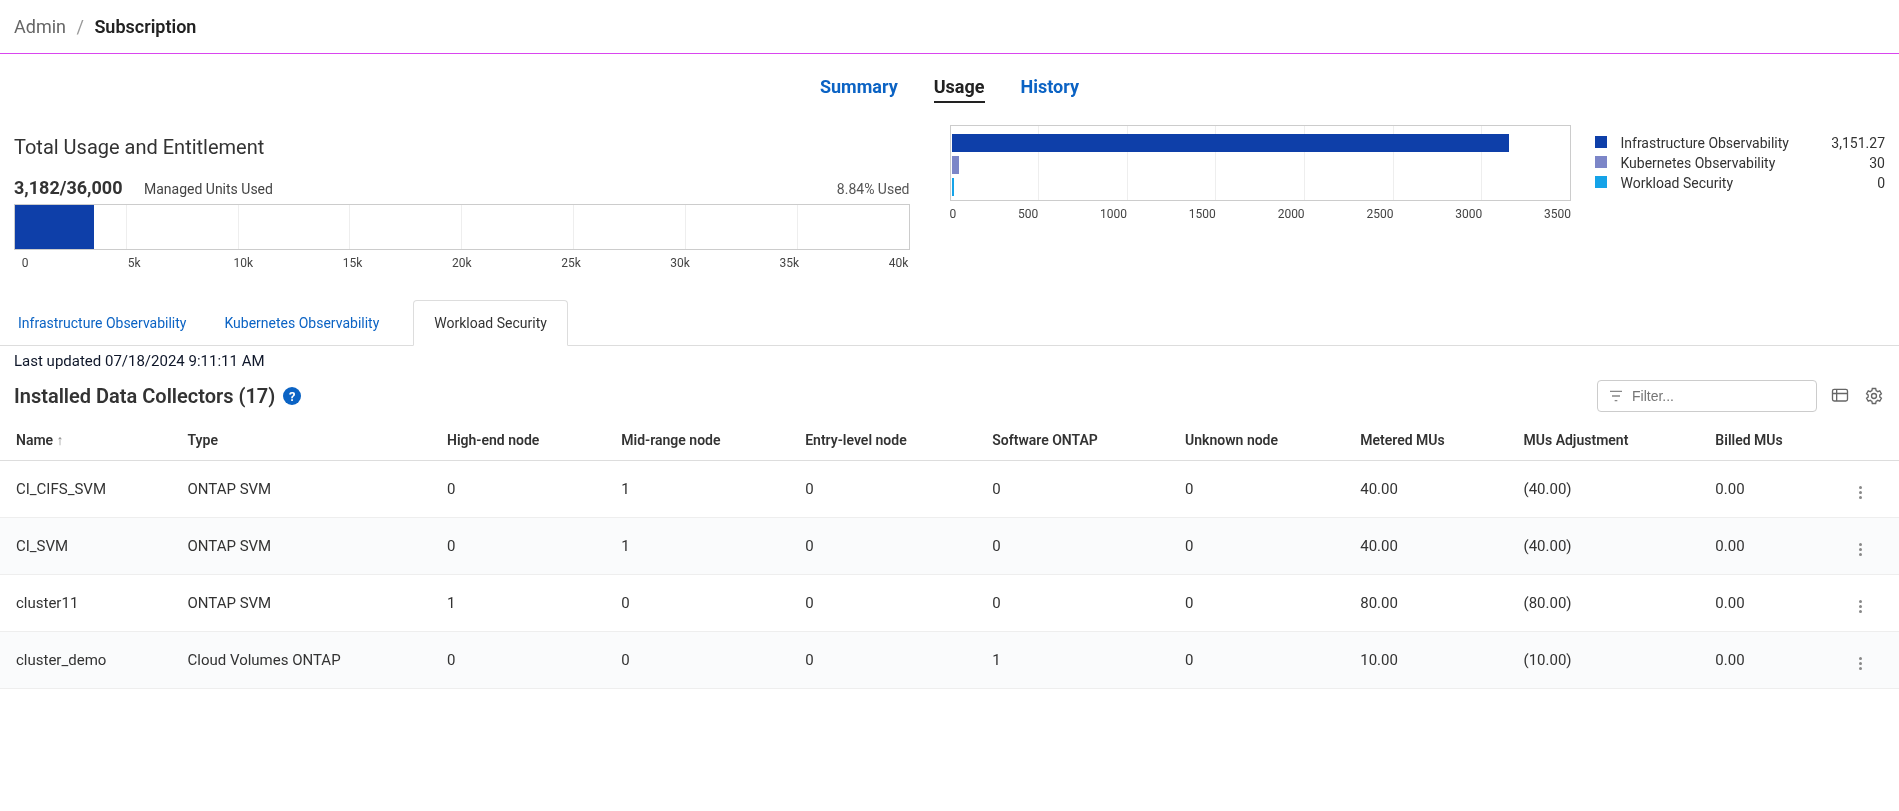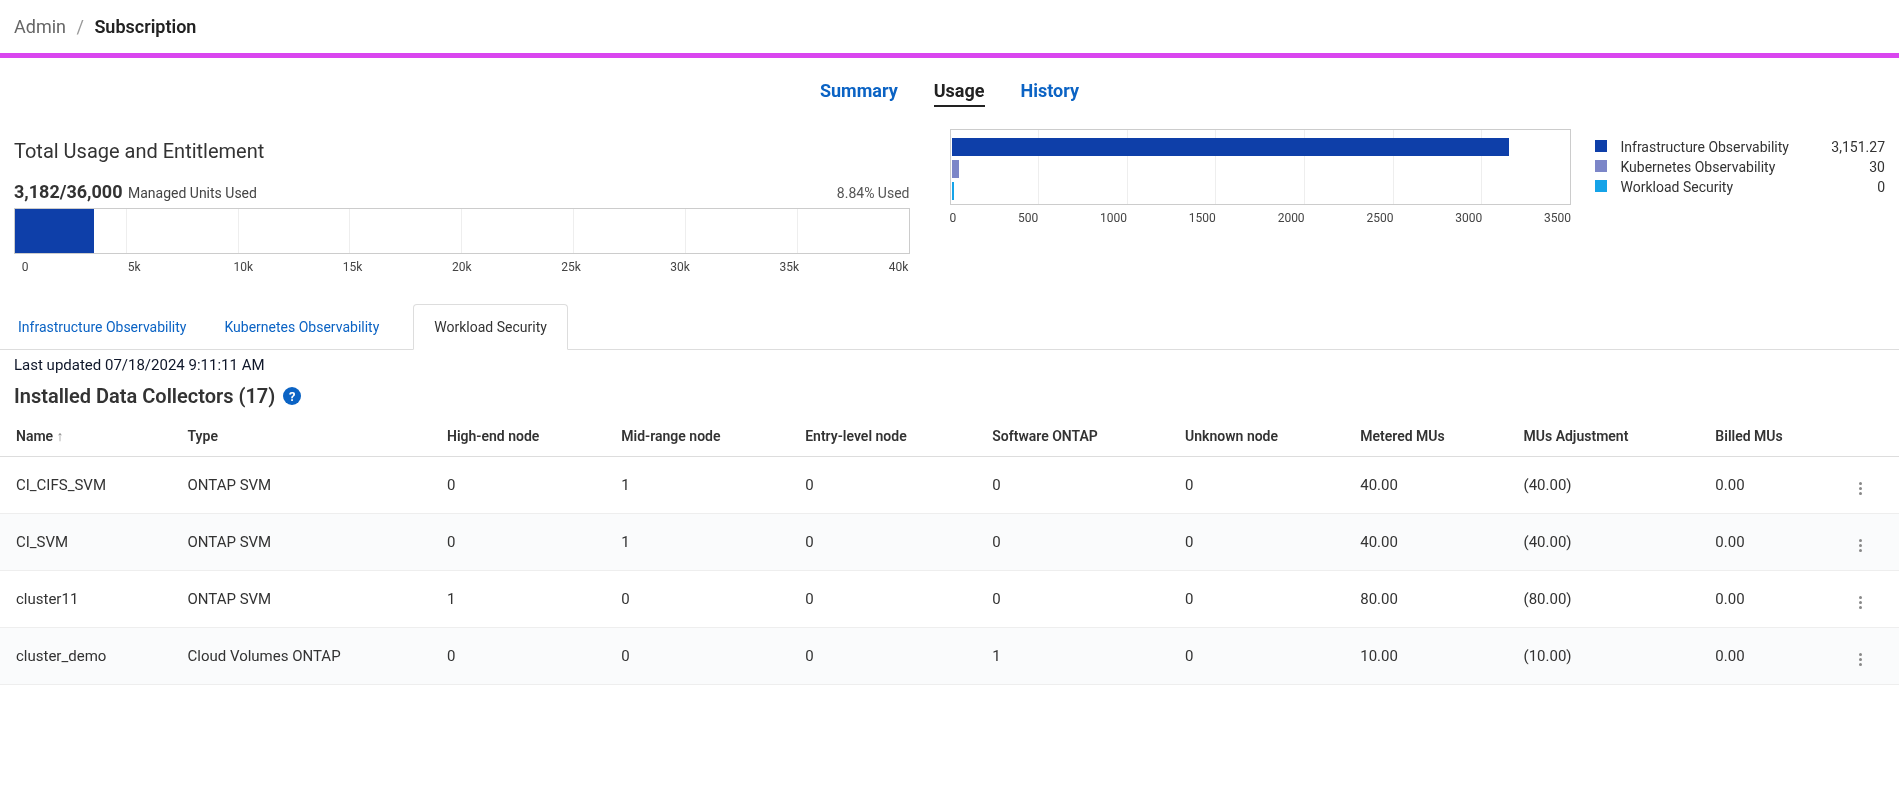--- a/index.html
+++ b/index.html
@@ -8,21 +8,21 @@
     font-family: -apple-system, BlinkMacSystemFont, "Segoe UI", Roboto, Helvetica, Arial, sans-serif;
     font-size: 14px;
     color: #333;
     background: #fff;
   }
 
   
   .breadcrumb {
     padding: 16px 14px;
     font-size: 18px;
-    border-bottom: 5px solid #d946ef;
+    border-bottom: 1px solid #d946ef;
     color: #666;
   }
   .breadcrumb .sep { margin: 0 6px; color: #999; }
   .breadcrumb .current { color: #222; font-weight: 600; }
 
   
   .top-tabs {
     display: flex;
     justify-content: center;
     gap: 36px;
@@ -43,21 +43,21 @@
     gap: 0;
   }
   .overview .left  { flex: 1 1 50%; padding-right: 40px; }
   .overview .right { flex: 1 1 50%; display: flex; gap: 24px; }
 
   .section-title { font-size: 20px; font-weight: 400; margin: 10px 0 18px; }
 
   
   .usage-line { display: flex; align-items: baseline; justify-content: space-between; margin-bottom: 6px; }
   .usage-line .ratio { font-size: 18px; font-weight: 700; }
-  .usage-line .label { font-size: 14px; color: #444; margin-left: 2px; font-weight: 400; }
+  .usage-line .label { font-size: 14px; color: #444; margin-left: 18px; font-weight: 400; }
   .usage-line .pct   { font-size: 14px; color: #555; }
   .progress {
     position: relative;
     height: 46px;
     border: 1px solid #ccc;
     background: #fff;
   }
   .progress .grid { position: absolute; top:0; bottom:0; display:flex; width:100%; }
   .progress .grid div { flex:1; border-right: 1px solid #eee; }
   .progress .grid div:last-child { border-right: none; }
@@ -265,20 +265,40 @@
   <span class="tab active">Workload Security</span>
 </div>
 
 <div class="last-updated">Last updated 07/18/2024 9:11:11 AM</div>
 
 <div class="table-header">
   <h3>
     <span>Installed Data Collectors (17)</span>
     <span class="help">?</span>
   </h3>
+  <div class="tools">
+    <div class="filter">
+      <svg width="16" height="16" viewBox="0 0 24 24" fill="none" stroke="#888" stroke-width="2">
+        <path d="M3 5h18M6 12h12M10 19h4"></path>
+      </svg>
+      <input placeholder="Filter..." style="">
+    </div>
+    <span class="icon-btn">
+      <svg width="20" height="20" viewBox="0 0 24 24" fill="none" stroke="#666" stroke-width="1.6">
+        <rect x="3" y="4" width="18" height="14" rx="2"></rect>
+          <path d="M3 9h18M8 4v14"></path>
+      </svg>
+    </span>
+    <span class="icon-btn">
+      <svg width="20" height="20" viewBox="0 0 24 24" fill="none" stroke="#666" stroke-width="1.6">
+        <circle cx="12" cy="12" r="3"></circle>
+        <path d="M19 12a7 7 0 0 0-.1-1.2l2-1.5-2-3.4-2.3.9a7 7 0 0 0-2-1.2L14 3h-4l-.6 2.6a7 7 0 0 0-2 1.2l-2.3-.9-2 3.4 2 1.5A7 7 0 0 0 5 12a7 7 0 0 0 .1 1.2l-2 1.5 2 3.4 2.3-.9a7 7 0 0 0 2 1.2L10 21h4l.6-2.6a7 7 0 0 0 2-1.2l2.3.9 2-3.4-2-1.5A7 7 0 0 0 19 12Z"></path>
+      </svg>
+    </span>
+  </div>
 </div>
 
 <table>
   <thead>
     <tr>
       <th class="sortable">Name</th>
       <th>Type</th>
       <th>High-end node</th>
       <th>Mid-range node</th>
       <th>Entry-level node</th>

